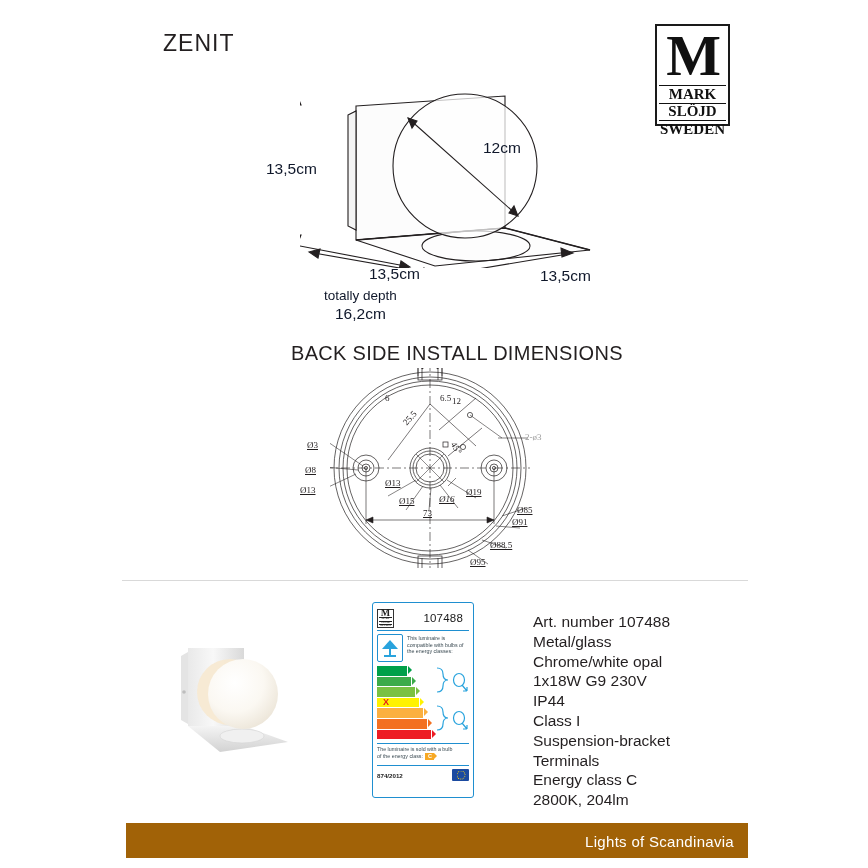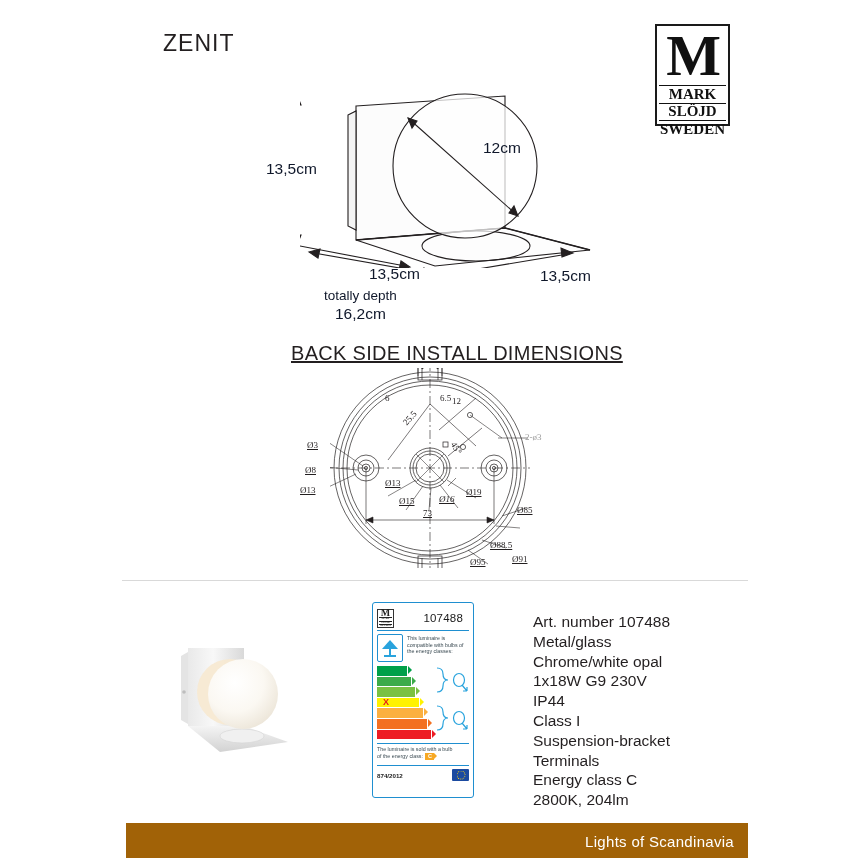--- a/index.html
+++ b/index.html
@@ -82,21 +82,20 @@
     white-space: nowrap;
   }
 
   #section-title {
     position: absolute;
     left: 291px;
     top: 342px;
     font-size: 20px;
     letter-spacing: 0.3px;
     color: #231f20;
-    text-decoration: underline;
   }
 
   
   #divider {
     position: absolute;
     left: 122px;
     top: 580px;
     width: 626px;
     height: 1px;
     background: #d9d9d9;
@@ -519,21 +518,21 @@
 <div class="dim-small" style="left:305px; top:465px;">Ø8</div>
 <div class="dim-small" style="left:300px; top:485px;">Ø13</div>
 
 <div class="dim-small" style="left:385px; top:478px;">Ø13</div>
 <div class="dim-small" style="left:399px; top:496px;">Ø15</div>
 <div class="dim-small" style="left:439px; top:494px;font-style:italic;">Ø16</div>
 <div class="dim-small" style="left:466px; top:487px;">Ø19</div>
 <div class="dim-plain" style="left:423px; top:508px;text-decoration:underline;">73</div>
 
 <div class="dim-small" style="left:517px; top:505px;">Ø85</div>
-<div class="dim-small" style="left:512px; top:554px;text-align:center;">Ø91</div>
+<div class="dim-small" style="left:512px; top:517px;text-align:center;">Ø91</div>
 <div class="dim-small" style="left:490px; top:540px;">Ø88.5</div>
 <div class="dim-small" style="left:470px; top:557px;">Ø95</div>
 
 <div id="divider"></div>
 
 <svg id="product-photo" style="position:absolute; left:160px; top:630px;" width="190" height="130" viewBox="0 0 190 130">
   <defs>
     <radialGradient id="globeGrad" cx="38%" cy="34%" r="72%">
       <stop offset="0%" stop-color="#ffffff"></stop>
       <stop offset="58%" stop-color="#fbf8f2"></stop>

